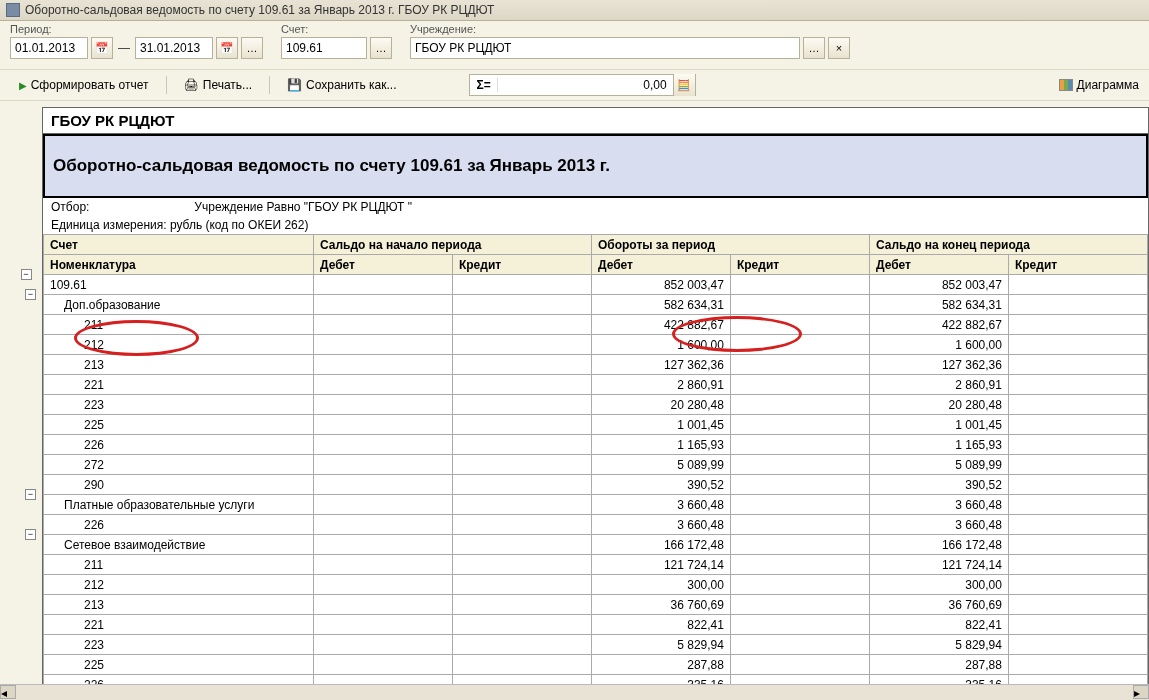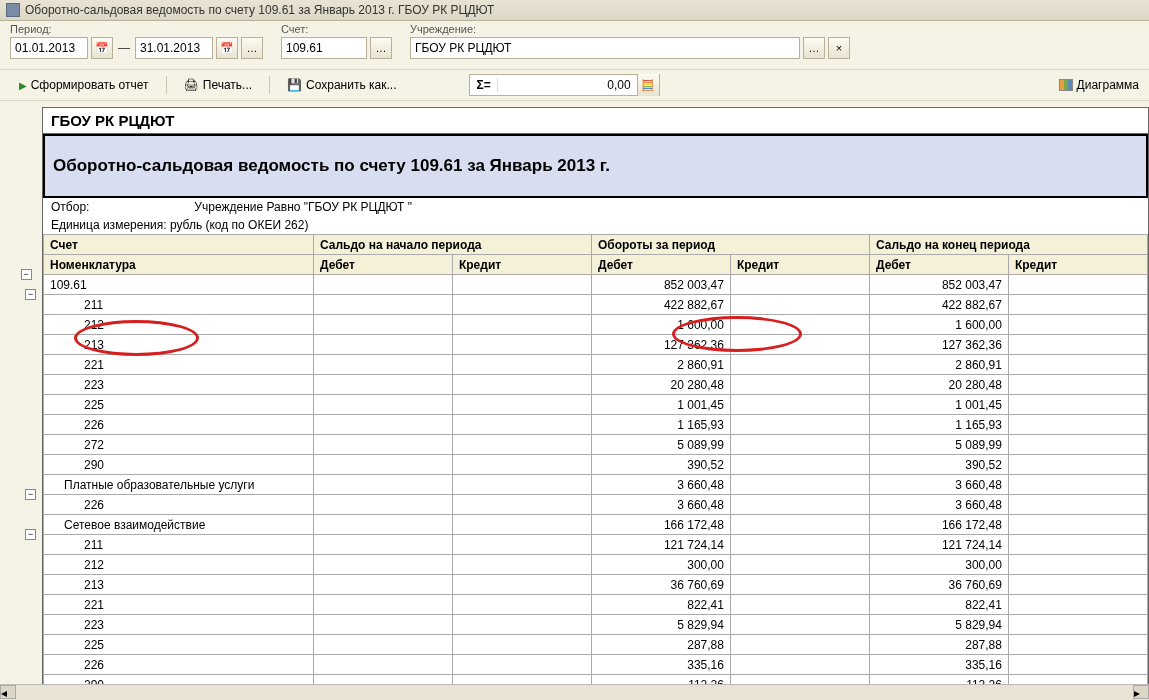--- a/index.html
+++ b/index.html
@@ -73,21 +73,21 @@
 .tb-sep { width: 1px; height: 18px; background: #ccc7b0; margin: 0 4px; }
 .play-icon { color: #2a8a2a; font-size: 10px; }
 .sum-box {
   margin-left: 60px;
   display: flex; align-items: center;
   border: 1px solid #b8b098;
   background: #fff;
   height: 22px;
 }
 .sum-label { padding: 0 6px; font-weight: bold; }
-.sum-value { border-left: 1px solid #ddd; padding: 0 6px; width: 140px; text-align: right; }
+.sum-value { border-left: 1px solid #ddd; padding: 0 6px; width: 176px; text-align: right; }
 .diagram-link { margin-left: auto; display: flex; align-items: center; gap: 4px; cursor: pointer; padding-left: 40px; }
 .chart-icon {
   width: 14px; height: 12px;
   background: linear-gradient(90deg, #e8a040 33%, #7aa850 33% 66%, #5a8ab0 66%);
   border: 1px solid #888;
 }
 .report-area {
   margin: 6px 0 0 10px;
   display: flex;
 }
@@ -287,20 +287,29 @@
           <tr class="dat-row">
             <td class="col-name indent0">109.61</td>
             <td class="col-num num"></td>
             <td class="col-num num"></td>
             <td class="col-num num">852 003,47</td>
             <td class="col-num num"></td>
             <td class="col-num num">852 003,47</td>
             <td class="col-num num"></td>
           </tr>
           <tr class="dat-row">
+            <td class="col-name indent1">Доп.образование</td>
+            <td class="col-num num"></td>
+            <td class="col-num num"></td>
+            <td class="col-num num">582 634,31</td>
+            <td class="col-num num"></td>
+            <td class="col-num num">582 634,31</td>
+            <td class="col-num num"></td>
+          </tr>
+          <tr class="dat-row">
             <td class="col-name indent2">211</td>
             <td class="col-num num"></td>
             <td class="col-num num"></td>
             <td class="col-num num">422 882,67</td>
             <td class="col-num num"></td>
             <td class="col-num num">422 882,67</td>
             <td class="col-num num"></td>
           </tr>
           <tr class="dat-row">
             <td class="col-name indent2">212</td>

